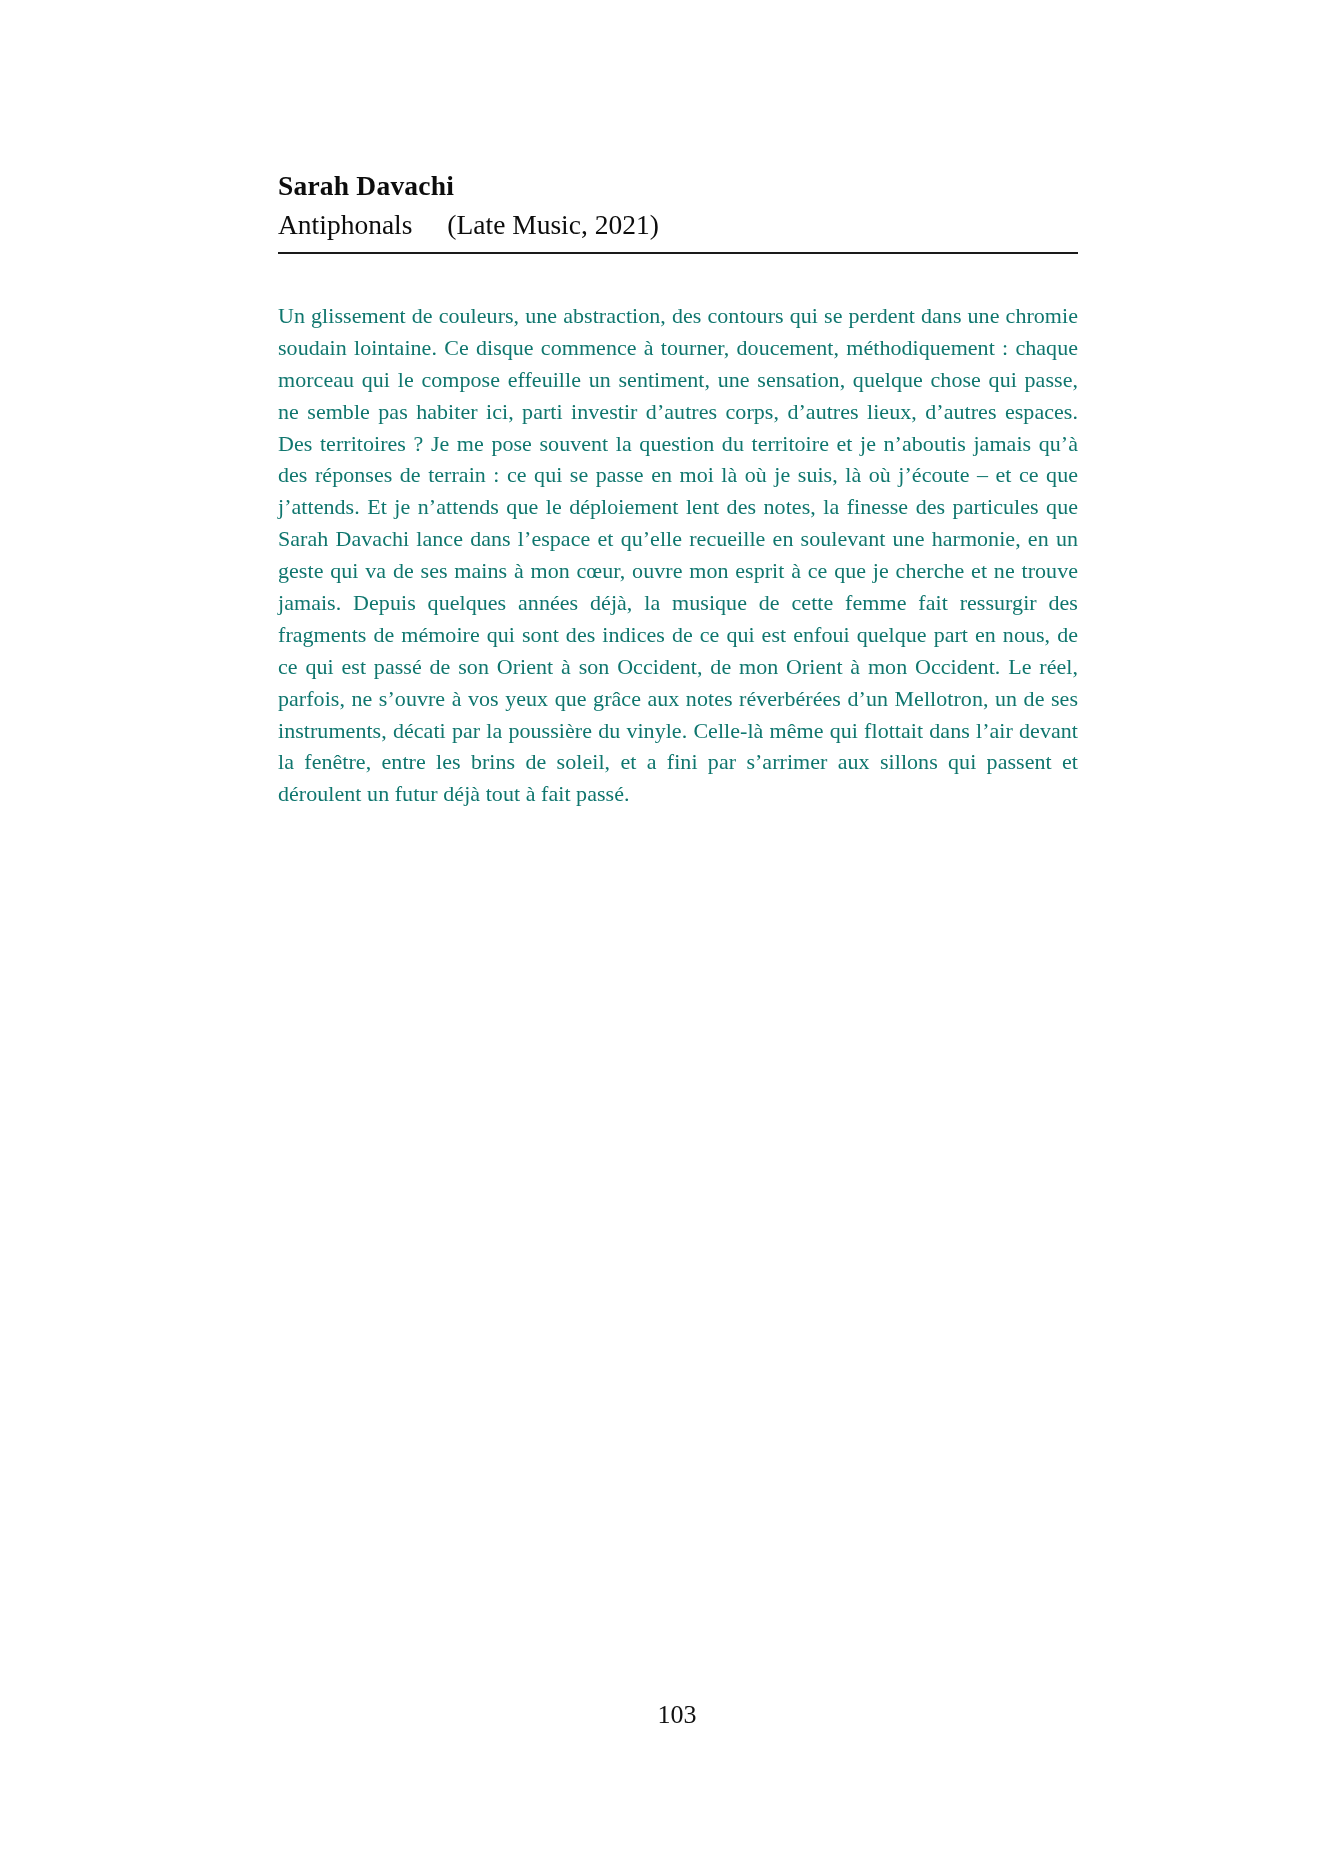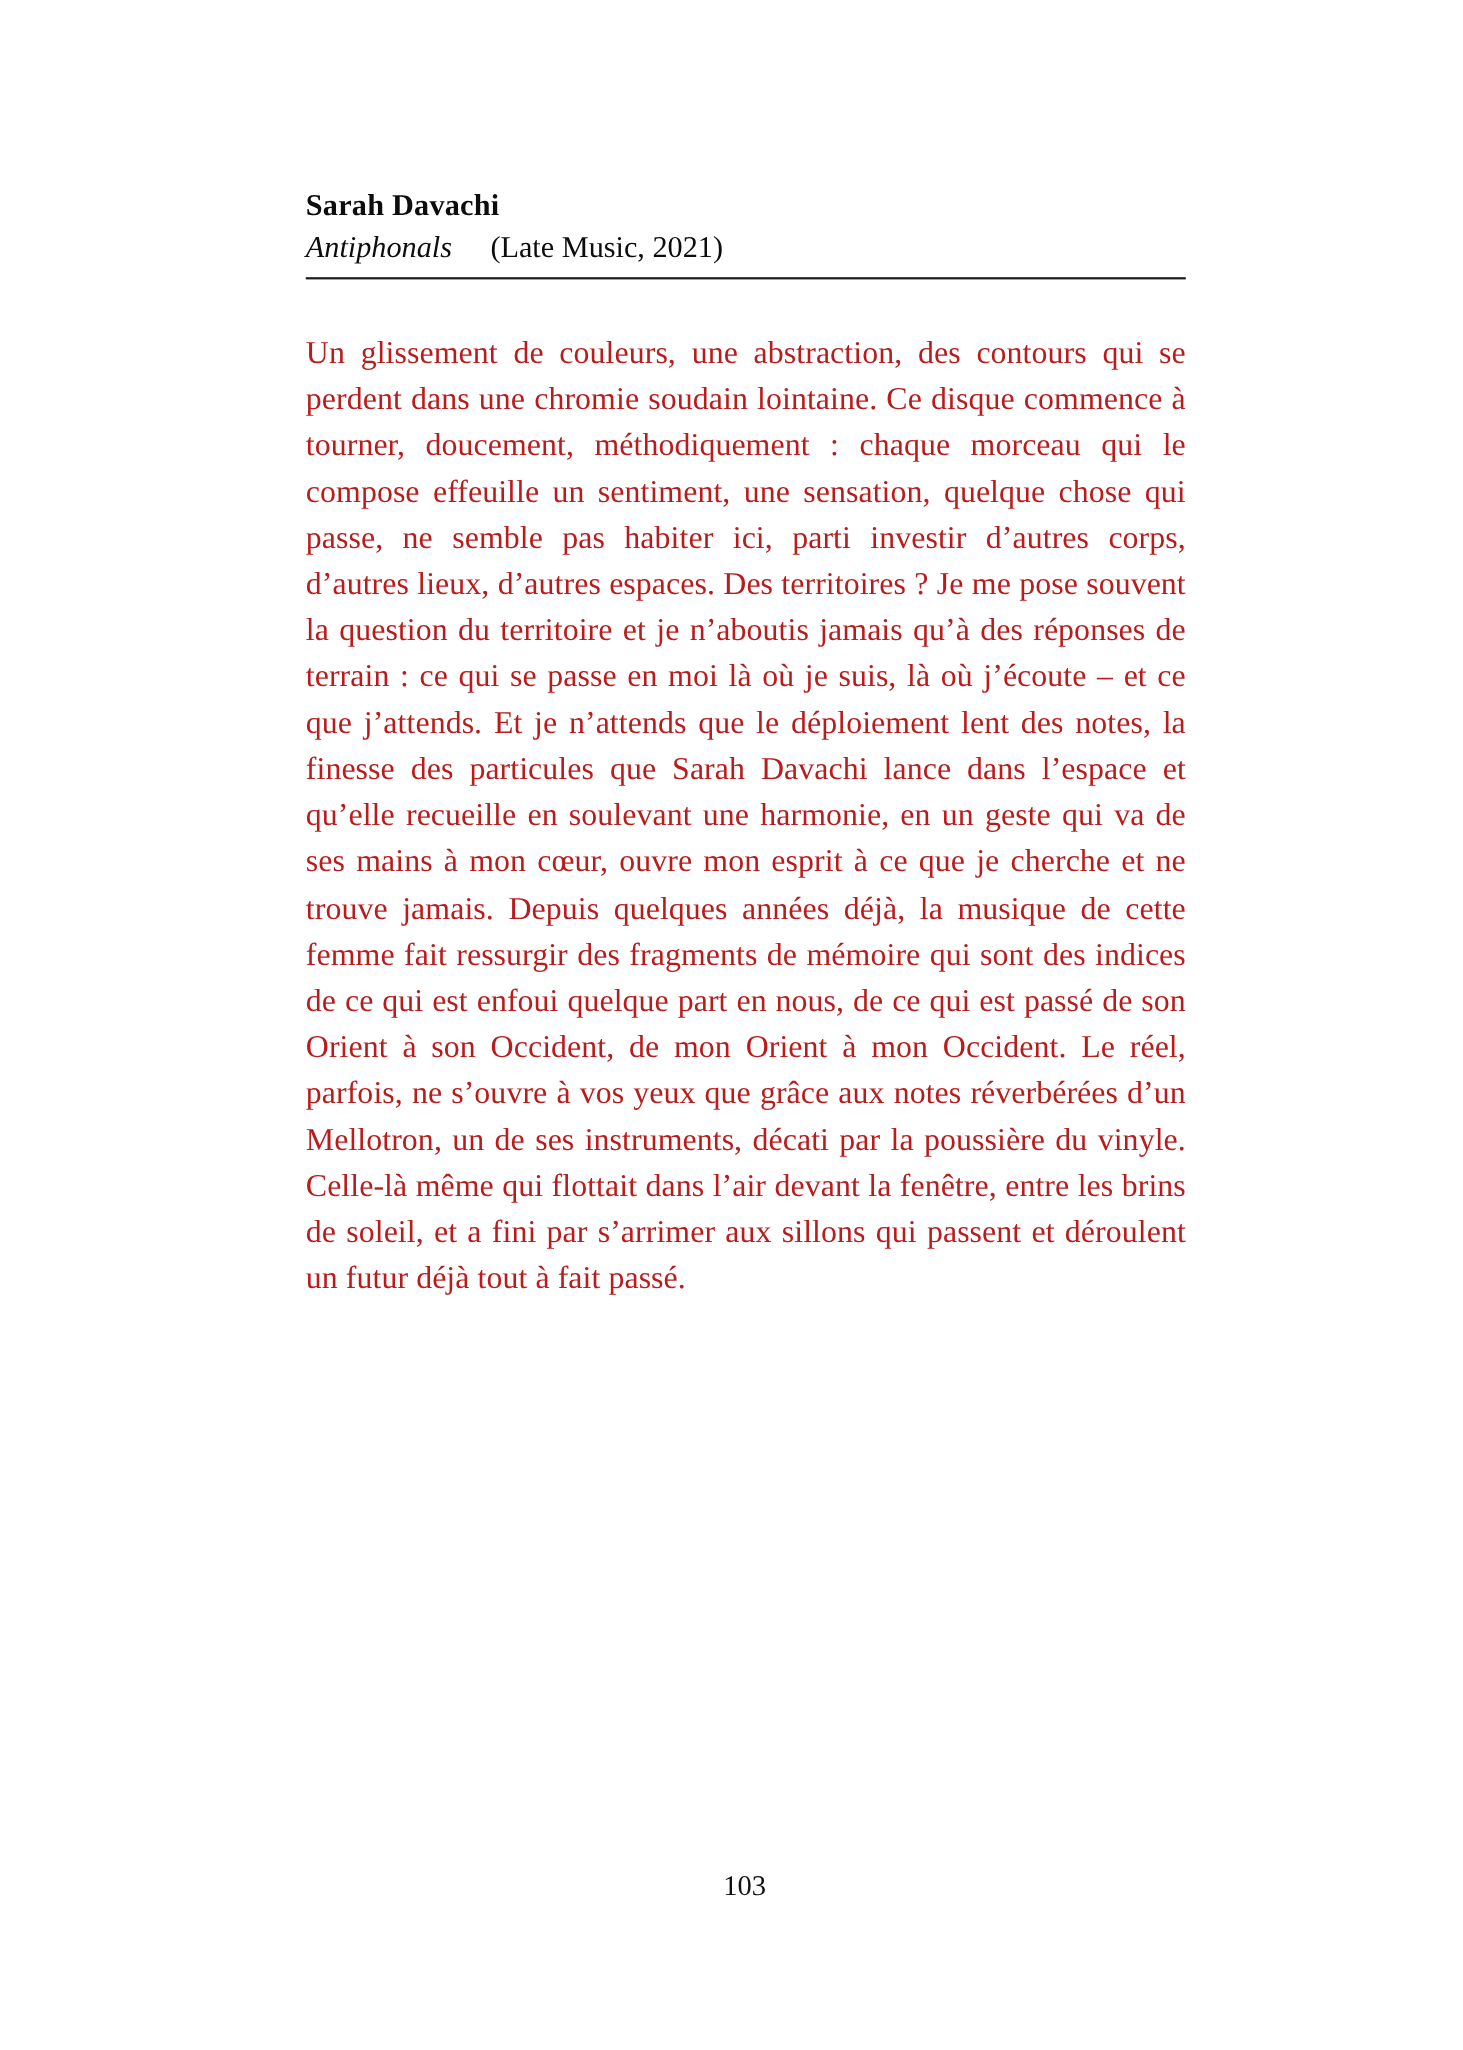--- a/index.html
+++ b/index.html
@@ -42,40 +42,39 @@
     margin: 0;
   }
   .release-line {
     font-size: 27.5px;
     line-height: 1.3;
     color: #0d0d0d;
     margin: 4px 0 0 0;
     white-space: nowrap;
   }
   .release-title {
-    font-style: italic;
   }
   .release-meta {
     font-style: normal;
     margin-left: 28px;
   }
   .rule {
     margin-top: 9px;
     width: 800px;
     height: 0;
     border-top: 2.2px solid #1a1a1a;
   }
   .body-text {
     margin: 46px 0 0 0;
-    font-size: 29px;
+    font-size: 22px;
     line-height: 1.45;
     text-align: justify;
     text-justify: inter-word;
     hyphens: manual;
-    color: #b91c1c;
+    color: #0f766e;
     letter-spacing: 0.05px;
   }
   .folio {
     position: absolute;
     left: 0;
     top: 1700px;
     width: 1330px;
     text-align: center;
     font-size: 26px;
     color: #111111;

